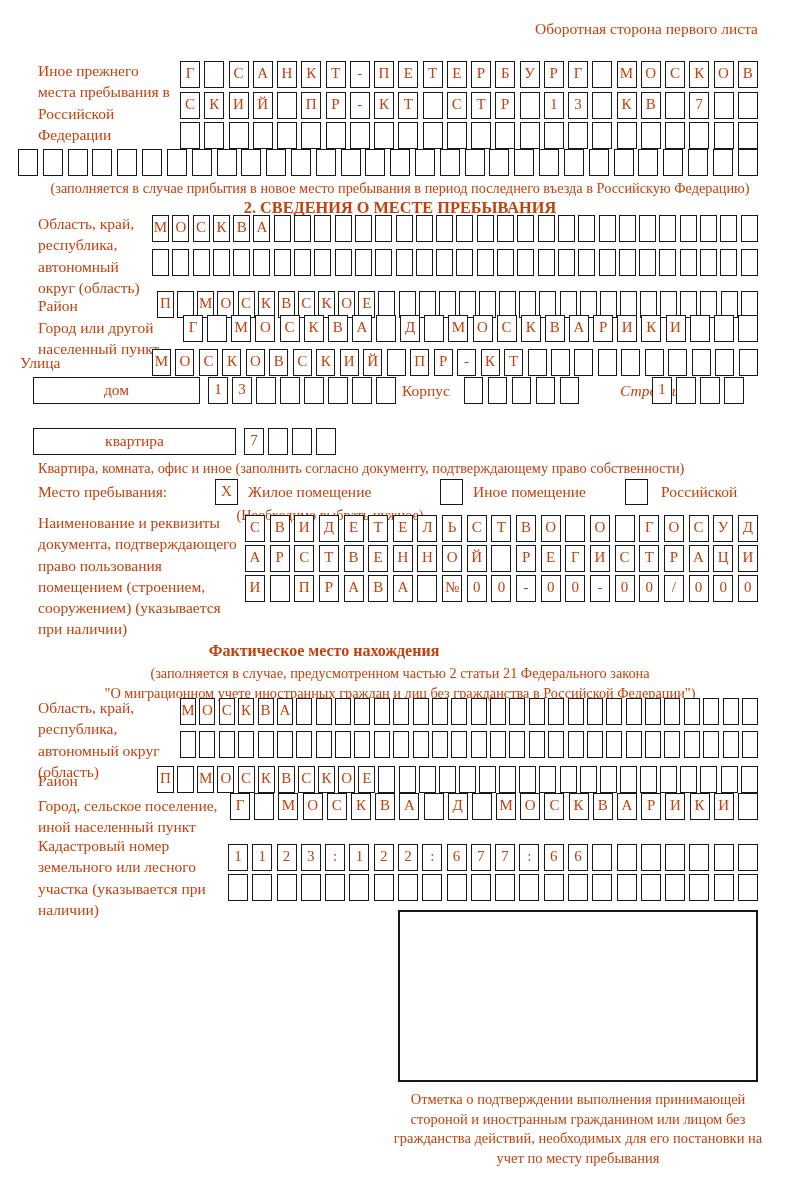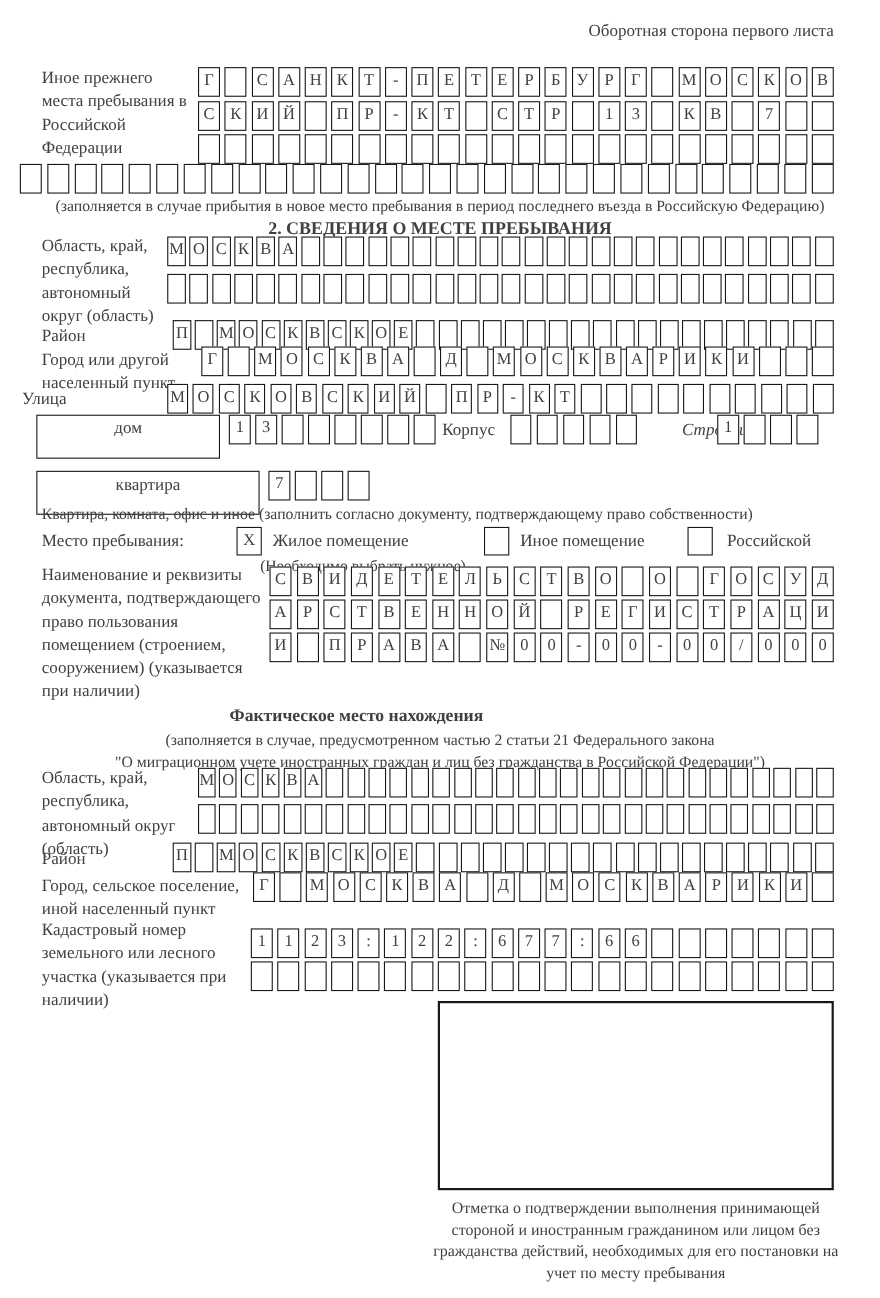--- a/index.html
+++ b/index.html
@@ -1,31 +1,31 @@
 <!DOCTYPE html>
 <html><head>
 <meta charset="utf-8">
 <style>
   html,body{margin:0;padding:0;background:#ffffff;}
-  .page{position:relative;width:800px;height:1180px;background:#ffffff;color:#404040;
+  .page{position:relative;width:800px;height:1180px;background:#ffffff;color:#c2410c;
         font-family:"Liberation Serif","DejaVu Serif",serif;overflow:hidden;}
   .lbl{position:absolute;font-size:15.5px;line-height:21.3px;}
   .nowrap{white-space:nowrap;}
   .note{position:absolute;font-size:14.3px;line-height:19px;}
   .ctr{text-align:center;}
   .rt{text-align:right;}
   .title{position:absolute;font-weight:bold;font-size:16.3px;}
   .cellrow{position:absolute;display:flex;justify-content:space-between;}
   .cell{box-sizing:border-box;border:1.8px solid #181818;height:27px;background:#fff;
         font-size:15px;line-height:23px;text-align:center;overflow:hidden;}
   .cw20 .cell{width:20px;}
   .cw19 .cell{width:19px;}
   .cw17 .cell{width:17px;}
   .cw16 .cell{width:16px;}
-  .widebox{position:absolute;box-sizing:border-box;border:1.8px solid #181818;height:40px;
+  .widebox{position:absolute;box-sizing:border-box;border:1.8px solid #181818;height:27px;
            text-align:center;font-size:15.5px;line-height:24px;background:#fff;}
   .chk{position:absolute;box-sizing:border-box;border:1.8px solid #181818;width:23px;height:26px;
        text-align:center;font-size:15px;line-height:22px;background:#fff;}
   .stampbox{position:absolute;box-sizing:border-box;border:2px solid #181818;background:#fff;}
 </style>
 </head>
 <body>
 
 <div class="page">
 

